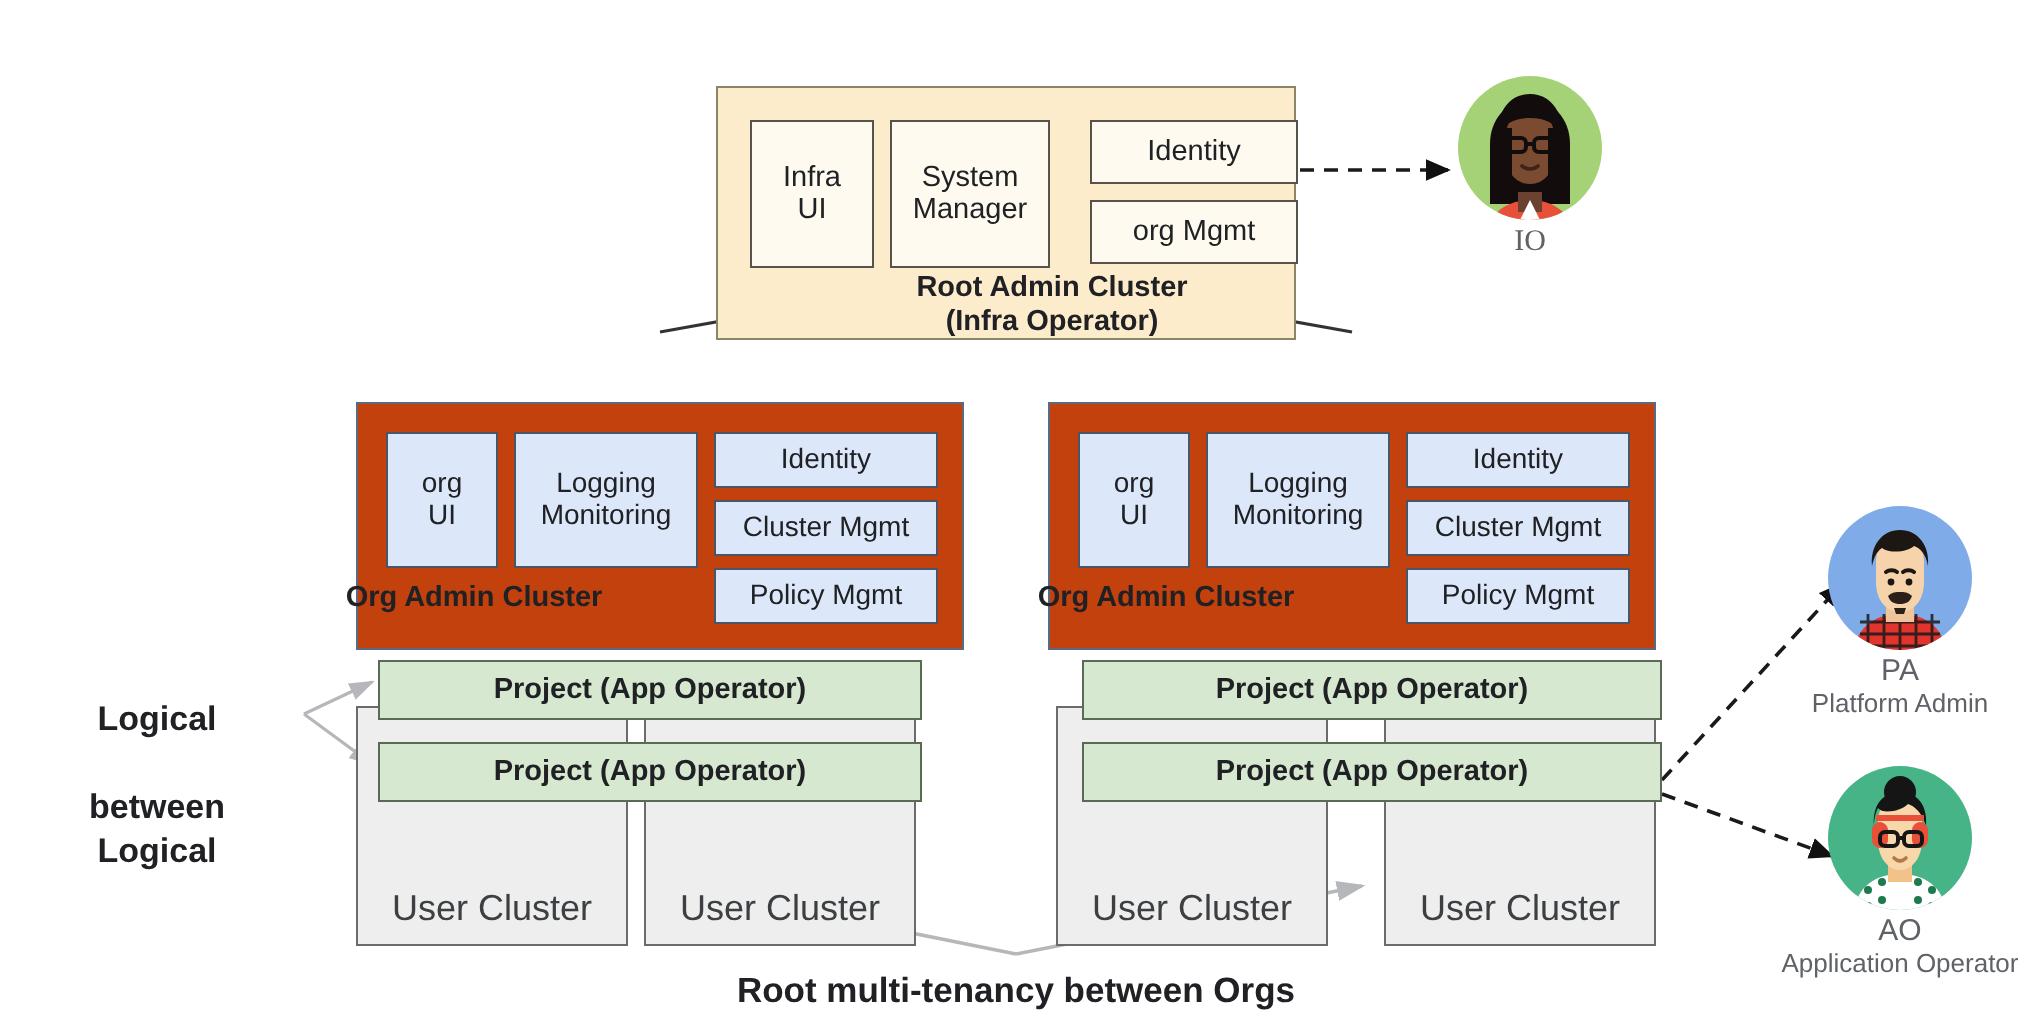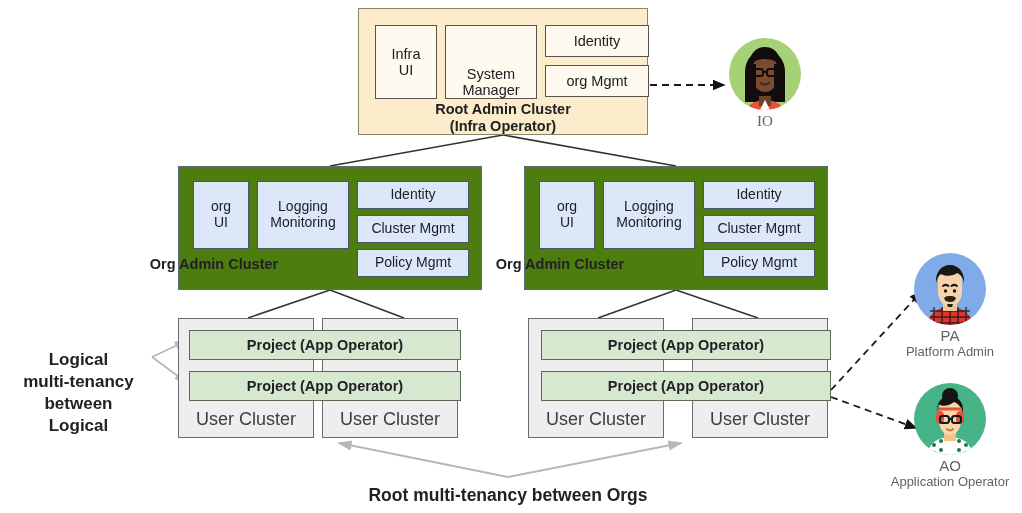--- a/index.html
+++ b/index.html
@@ -1,34 +1,34 @@
 <!DOCTYPE html>
 <html><head>
 <meta charset="utf-8">
 <style>
   html,body{margin:0;padding:0;background:#ffffff;}
   body{width:1022px;height:513px;overflow:hidden;font-family:"Liberation Sans",sans-serif;color:#202124;}
   #stage{position:relative;width:1022px;height:513px;}
-  .box{position:absolute;box-sizing:border-box;}
+  .box{position:absolute;box-sizing:border-box;margin-top:35px;}
 
   
   .root-cluster{background:#fdeccb;border:1.5px solid #8a8468;}
-  .org-cluster{background:#4d7c0f;border:1.5px solid #5b6a80;}
+  .org-cluster{background:#c2410c;border:1.5px solid #5b6a80;}
   .user-cluster{background:#eeeeee;border:1.5px solid #6b6b6b;}
 
   
   .chip{position:absolute;box-sizing:border-box;display:flex;align-items:center;
         justify-content:center;text-align:center;line-height:1.12;}
   .chip-cream{background:#fefaef;border:1.5px solid #55534a;font-size:14.5px;color:#202124;}
   .chip-blue{background:#dce8f9;border:1.5px solid #4a5costume;}
   .chip-blue{background:#dce8f9;border:1.5px solid #4a5568;font-size:14px;color:#202124;}
   .chip-green{background:#d7e8d0;border:1.5px solid #5a6b55;font-size:14.5px;font-weight:bold;color:#202124;}
 
   .cluster-title{position:absolute;width:100%;text-align:center;font-weight:bold;
-                 font-size:14.5px;line-height:1.15;color:#202124;}
+                 font-size:14.5px;line-height:1.15;color:#202124;padding-left:23px;}
   .uc-label{position:absolute;width:100%;text-align:center;font-size:18px;color:#3c4043;}
 
   .side-note{position:absolute;text-align:center;font-weight:bold;font-size:17px;
              line-height:1.3;color:#202124;margin-top:44px;}
   .bottom-note{position:absolute;text-align:center;font-weight:bold;font-size:17.5px;color:#202124;}
 
   
   .persona{position:absolute;text-align:center;width:170px;}
   .persona .avatar{margin:0 auto;display:block;}
   .persona .initials{font-size:15px;color:#5f6368;margin-top:3px;line-height:1.1;}
@@ -88,21 +88,21 @@
 
   <div class="box root-cluster" style="left:358px;top:8px;width:290px;height:127px;">
 
     <div class="chip chip-cream" style="left:16px;top:16px;width:62px;height:74px;">
       <span>
         <span>Infra</span><br>
         <span>UI</span>
       </span>
     </div>
 
-    <div class="chip chip-cream" style="left:86px;top:16px;width:92px;height:74px;align-items:flex-end;">
+    <div class="chip chip-cream" style="left:86px;top:16px;width:80px;height:74px;">
       <span>
         <span>System</span><br>
         <span>Manager</span>
       </span>
     </div>
 
     <div class="chip chip-cream" style="left:186px;top:16px;width:104px;height:32px;">
       <span>Identity</span>
     </div>
 
@@ -199,21 +199,21 @@
   </div>
   <div class="chip chip-green" style="left:541px;top:330px;width:290px;height:30px;">
     <span>Project (App Operator)</span>
   </div>
   <div class="chip chip-green" style="left:541px;top:371px;width:290px;height:30px;">
     <span>Project  (App Operator)</span>
   </div>
 
   <div class="side-note" style="left:6px;top:305px;width:145px;">
     <span>Logical</span><br>
-    <span>multi-tenancy</span><br>
+    <br>
     <span>between</span><br>
     <span>Logical</span>
   </div>
 
   <div class="bottom-note" style="left:261px;top:485px;width:494px;">Root multi-tenancy between Orgs</div>
 
   <div class="persona" style="left:680px;top:38px;font-family:Liberation Serif, serif;">
     <svg class="avatar" width="72" height="72" viewBox="0 0 72 72">
       <defs>
           <clipPath id="clipIO">

